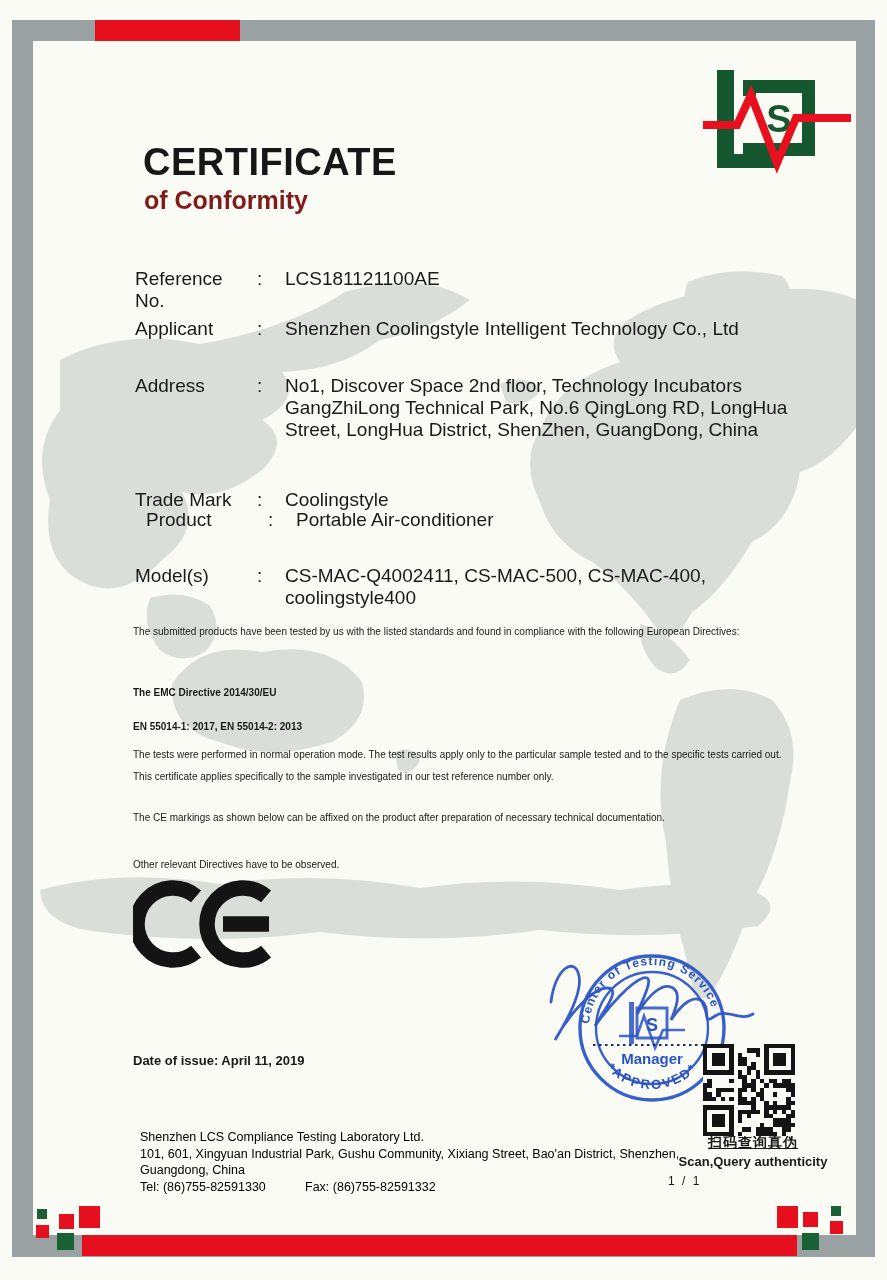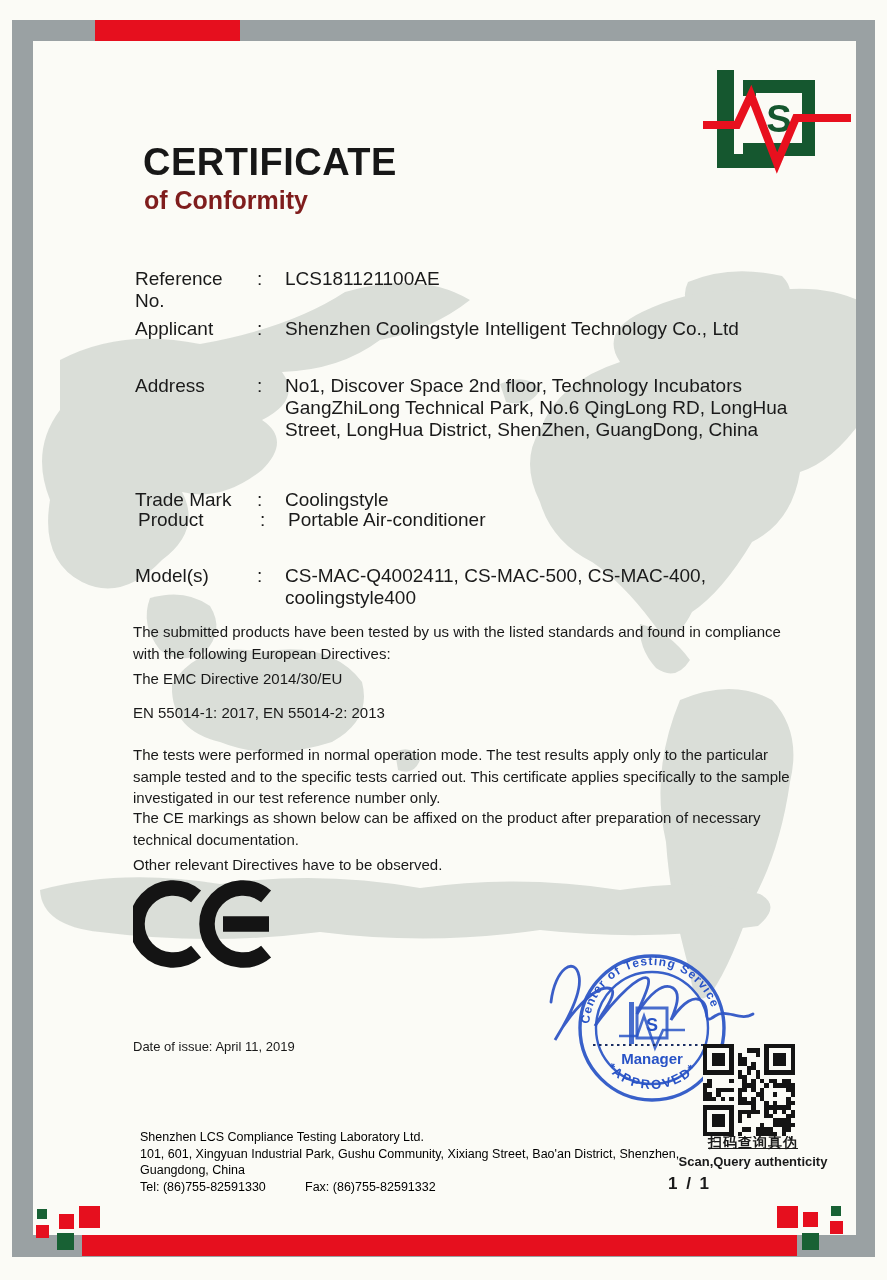--- a/index.html
+++ b/index.html
@@ -18,26 +18,26 @@
   .map{position:absolute;left:0;top:0;z-index:1;}
   
   .content{position:absolute;left:0;top:0;width:100%;height:100%;z-index:4;}
   .abs{position:absolute;}
   .title{font-size:38px;font-weight:bold;letter-spacing:.5px;color:#171717;text-align:center;}
   .subtitle{font-size:25px;font-weight:bold;color:#7f1d1d;}
   .frow{position:absolute;display:flex;font-size:19px;font-weight:normal;line-height:22px;}
   .frow .lbl{width:122px;flex:0 0 122px;}
   .frow .sep{width:28px;flex:0 0 28px;text-align:left;}
   .frow .val{width:505px;}
-  .para{position:absolute;font-size:15px;line-height:21.5px;color:#191919;}
-  .para.bold{font-weight:normal;}
+  .para{position:absolute;font-size:10px;line-height:21.5px;color:#191919;}
+  .para.bold{font-weight:bold;margin-top:14px;}
   .footer{position:absolute;left:140px;top:1129px;font-size:12.5px;line-height:16.5px;color:#000000;}
   .footer .cols{display:flex;}
   .footer .c1{width:165px;}
-  .pageno{position:absolute;left:668px;top:1174px;font-size:17px;font-weight:bold;letter-spacing:2px;}
+  .pageno{position:absolute;left:668px;top:1174px;font-size:12px;font-weight:normal;letter-spacing:2px;}
   .qrcap{position:absolute;left:660px;top:1134px;width:186px;text-align:center;}
   .qrcap .zh{font-size:14px;font-weight:bold;letter-spacing:1px;text-decoration:underline;}
   .qrcap .en{font-size:13px;font-weight:bold;margin-top:2px;}
   .stamp{position:absolute;left:545px;top:950px;z-index:5;}
   .qr{position:absolute;left:703px;top:1044px;z-index:5;}
 </style>
 </head>
 <body>
 
 <div class="page">
@@ -111,21 +111,21 @@
     <div class="frow" style="left:135px;top:375px;">
       <span class="lbl">Address</span>
       <span class="sep">:</span>
       <span class="val">No1, Discover Space 2nd floor, Technology Incubators GangZhiLong Technical Park, No.6 QingLong RD, LongHua Street, LongHua District, ShenZhen, GuangDong, China</span>
     </div>
     <div class="frow" style="left:135px;top:452px;margin-top:37px;">
       <span class="lbl">Trade Mark</span>
       <span class="sep">:</span>
       <span class="val">Coolingstyle</span>
     </div>
-    <div class="frow" style="left:138px;top:509px;justify-content:center;">
+    <div class="frow" style="left:146px;top:509px;justify-content:center;">
       <span class="lbl">Product</span>
       <span class="sep">:</span>
       <span class="val">Portable Air-conditioner</span>
     </div>
     <div class="frow" style="left:135px;top:565px;">
       <span class="lbl">Model(s)</span>
       <span class="sep">:</span>
       <span class="val">CS-MAC-Q4002411, CS-MAC-500, CS-MAC-400, coolingstyle400</span>
     </div>
 

